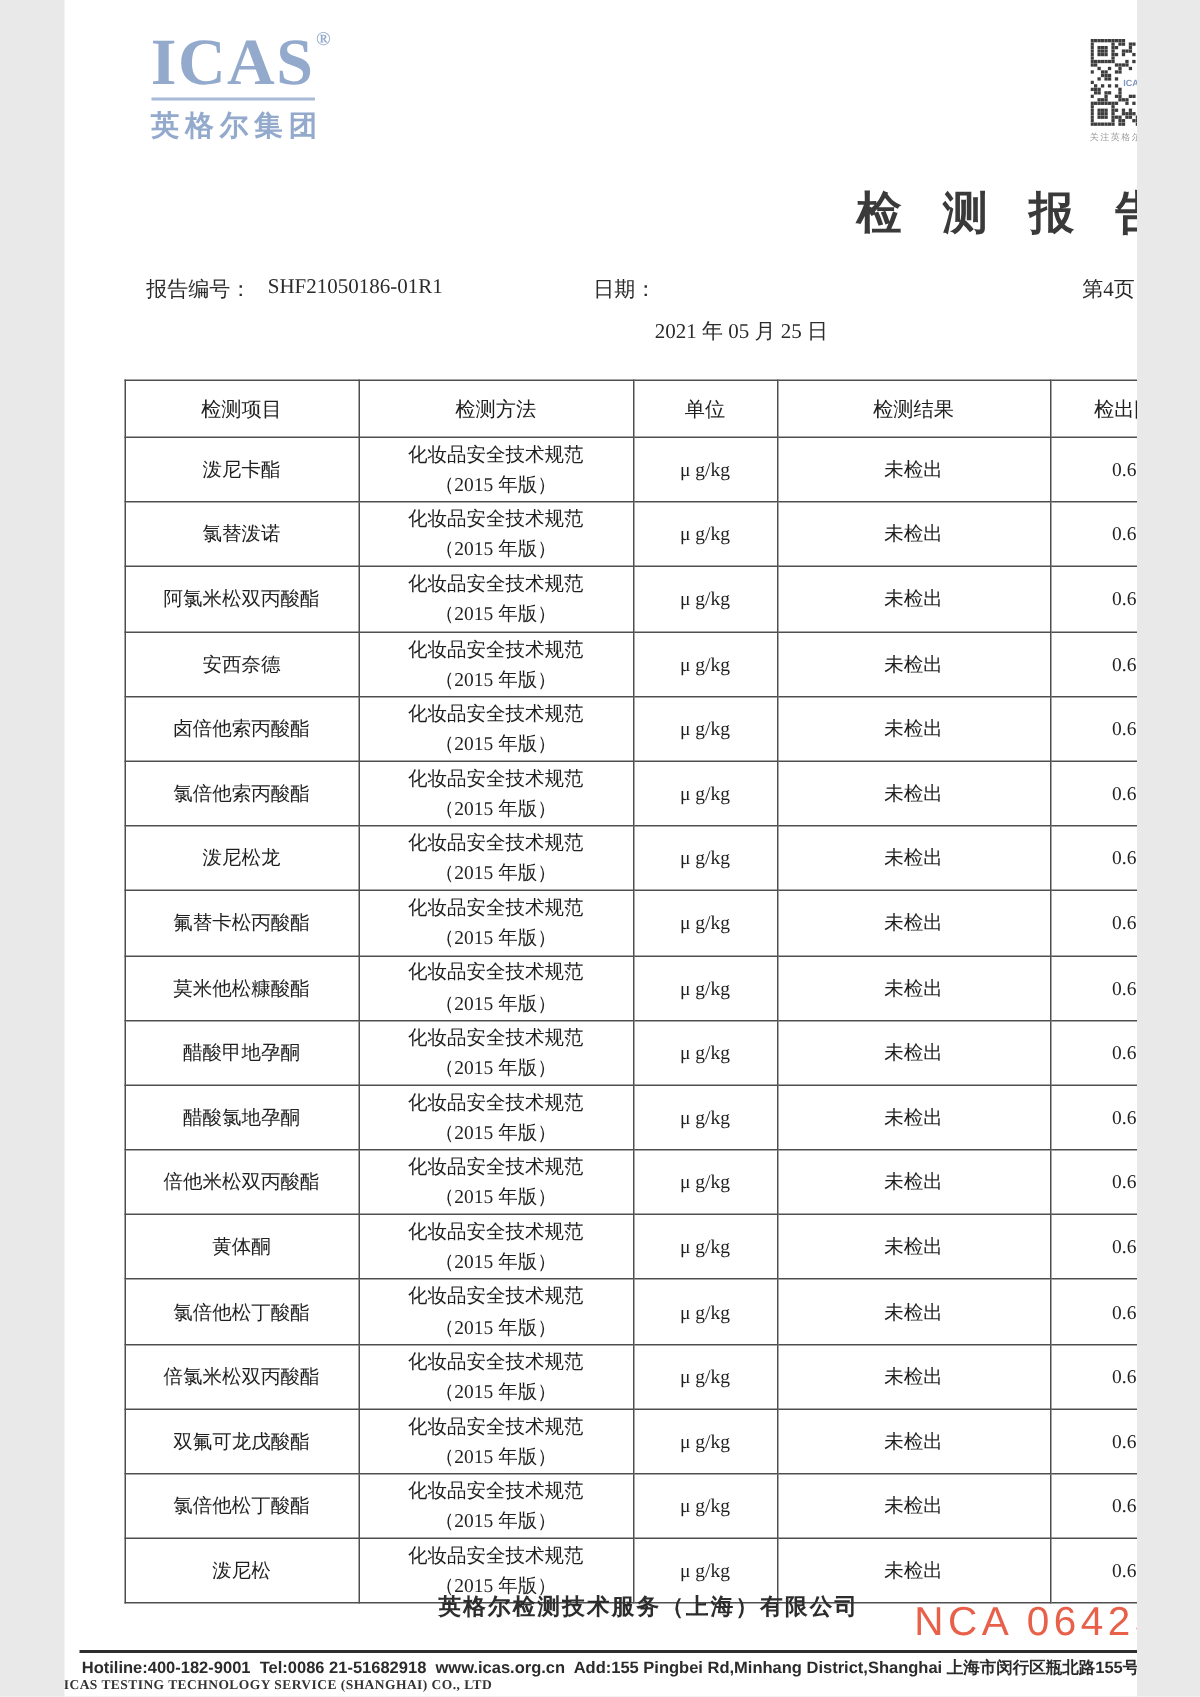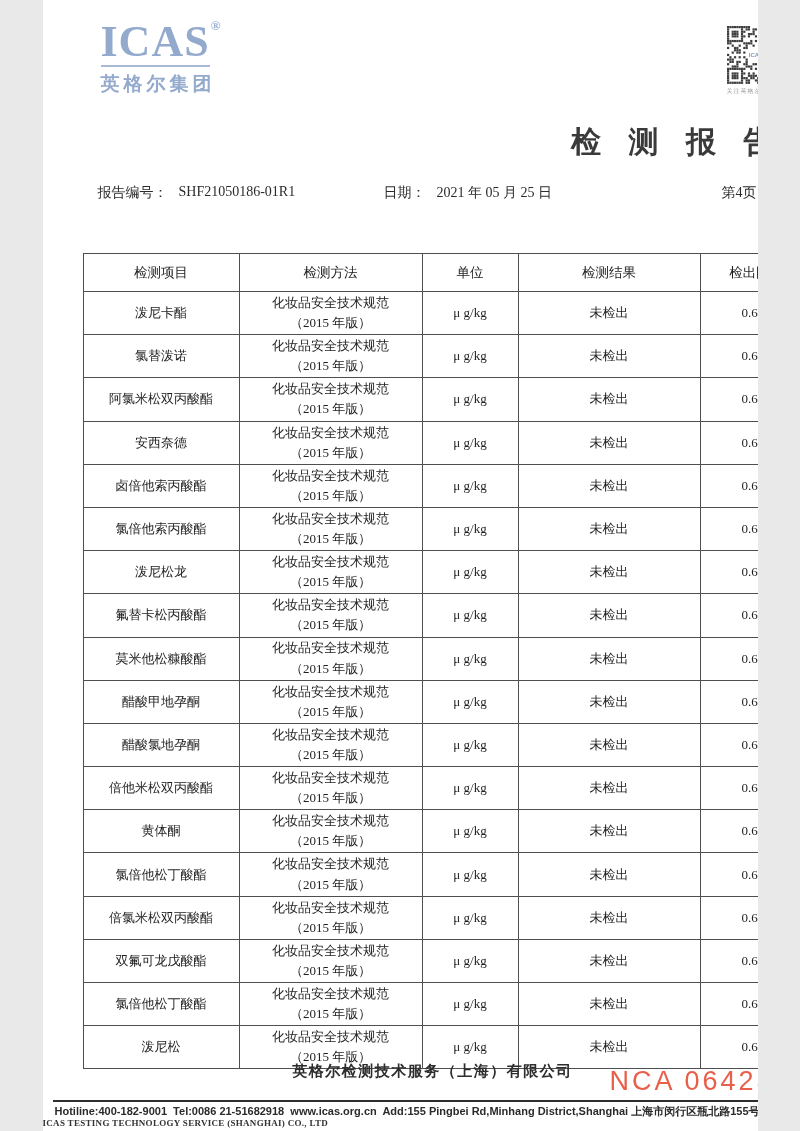--- a/index.html
+++ b/index.html
@@ -64,22 +64,22 @@
     font-weight: bold;
     letter-spacing: 10px;
     text-indent: 10px;
     color: #3a3a3a;
     margin-left: 26px;
   }
   .meta { position: absolute; left: 0; top: 184px; width: 100%; font-size: 14px; color: #2b2b2b; }
   .meta span { position: absolute; white-space: nowrap; }
   .m-rn-label { left: 55px; }
   .m-rn-value { left: 136px; }
-  .m-date-label { left: 341px; }
-  .m-date-value { left: 394px; }
+  .m-date-label { left: 353px; }
+  .m-date-value { left: 394px; margin-top: 28px; }
   .m-page { left: 679px; }
 
   
   table.results {
     position: absolute;
     left: 40px; top: 230px;
     width: 711px;
     border-collapse: collapse;
     table-layout: fixed;
     font-size: 13px;

